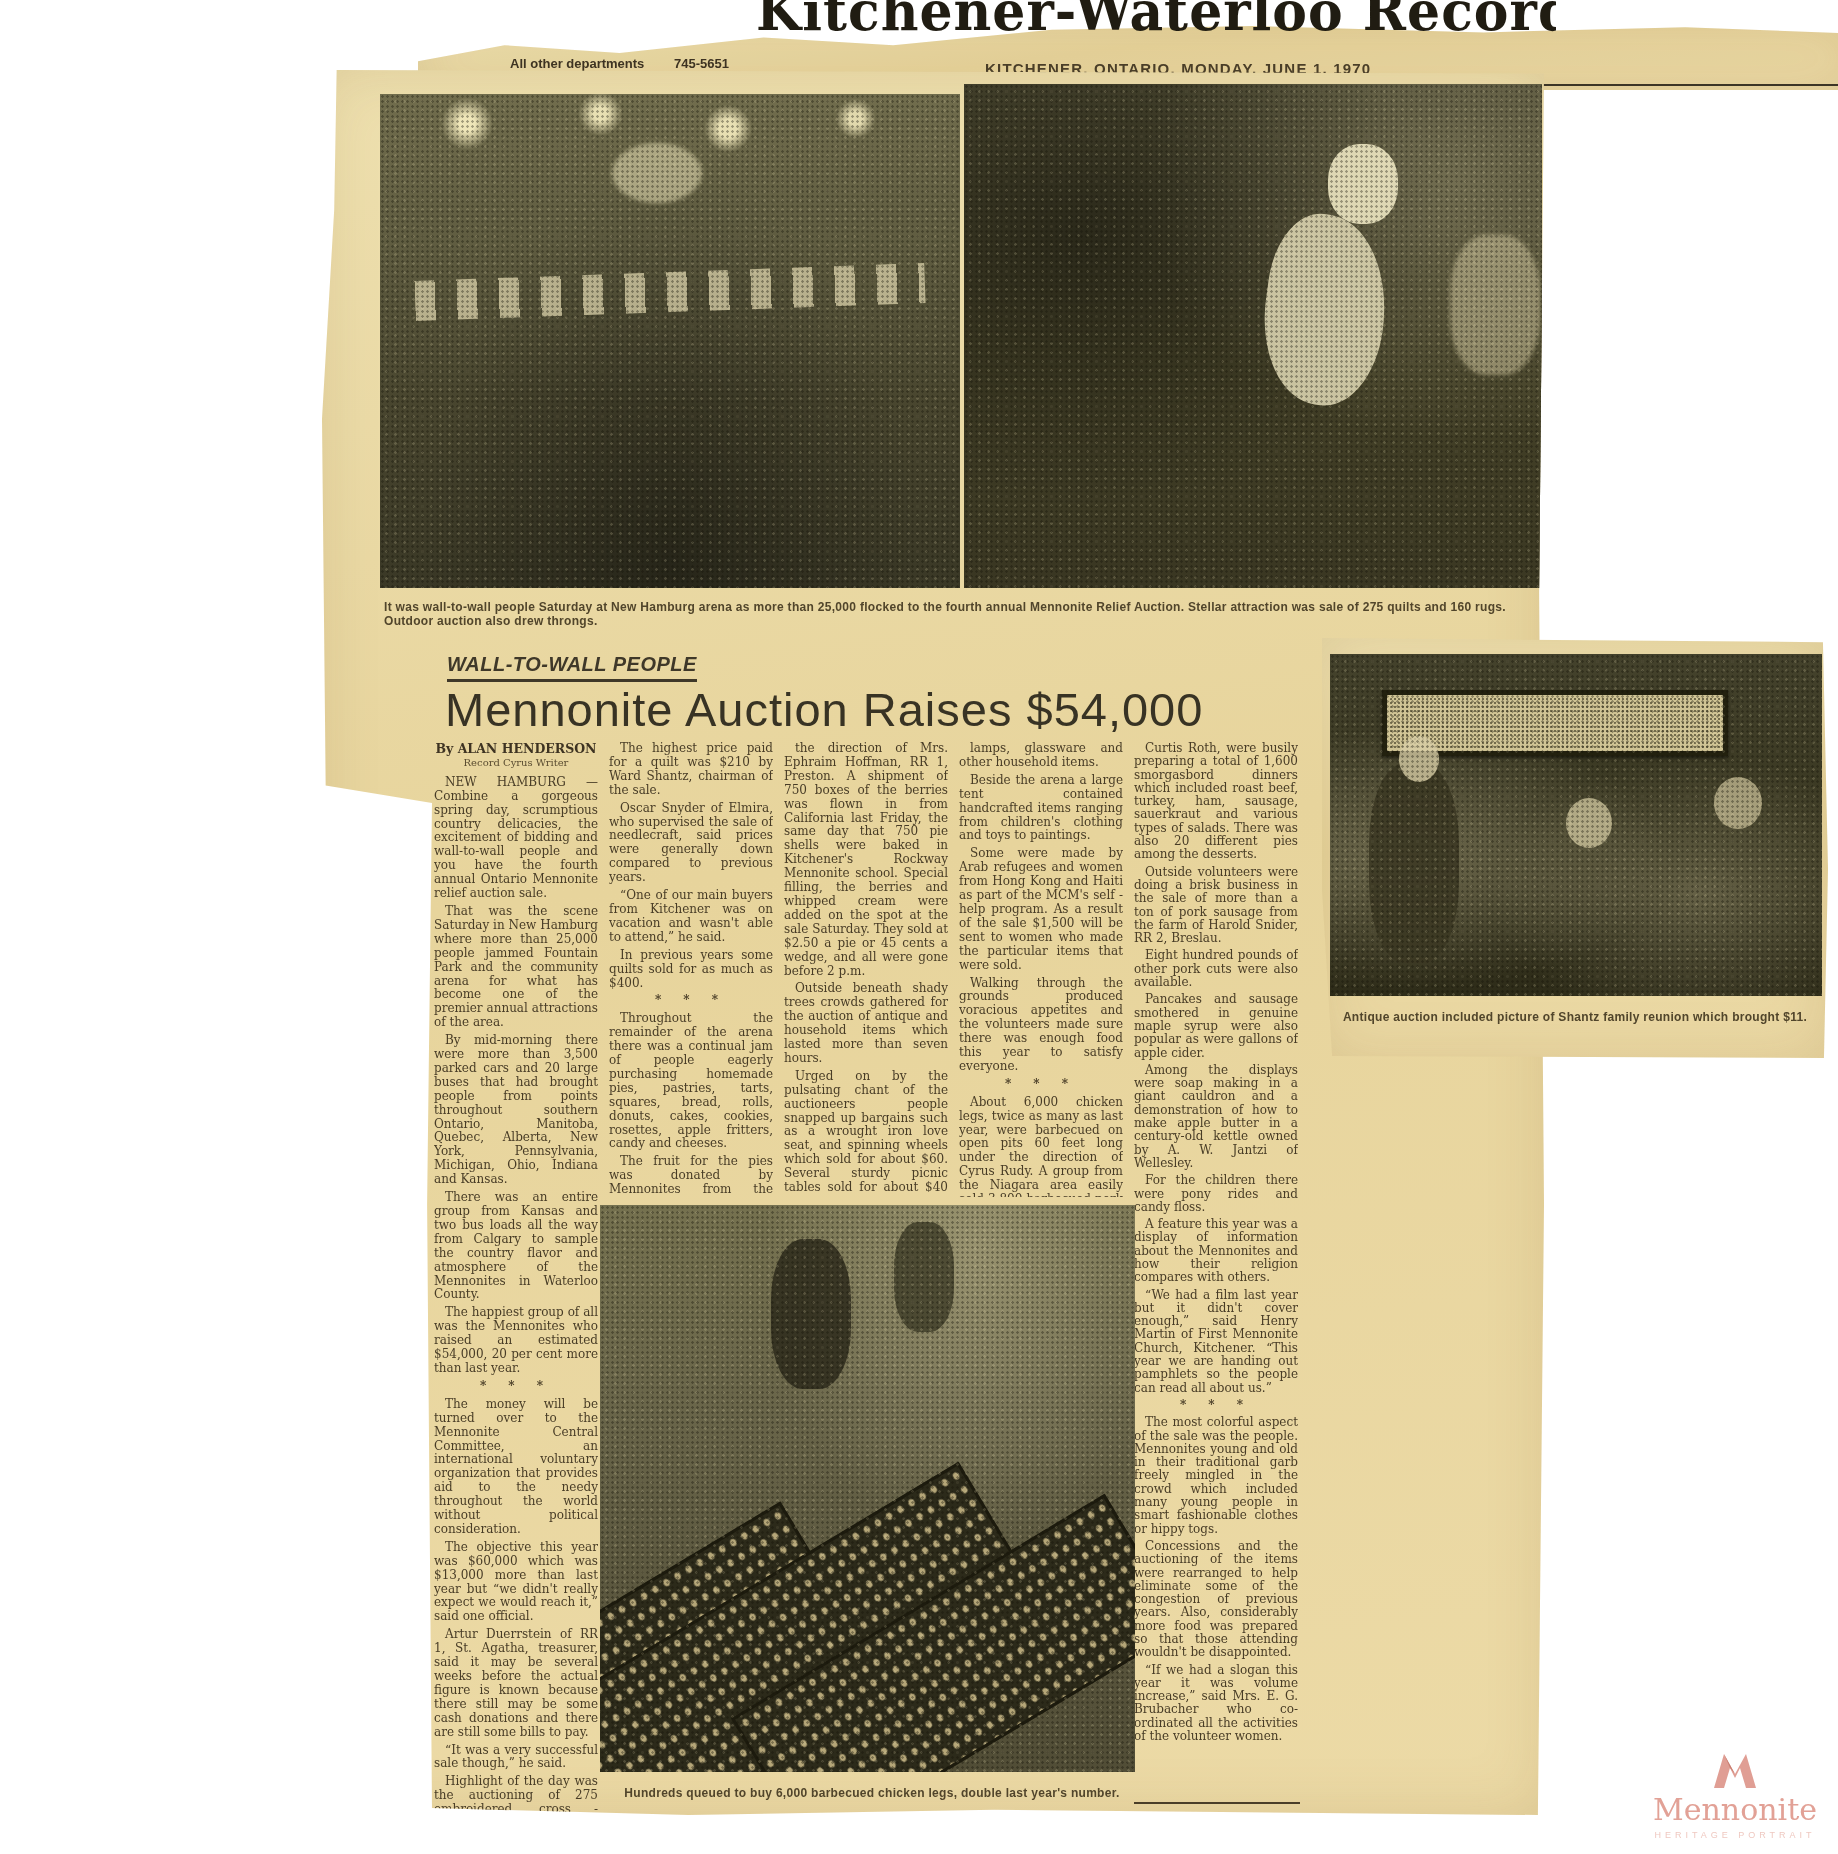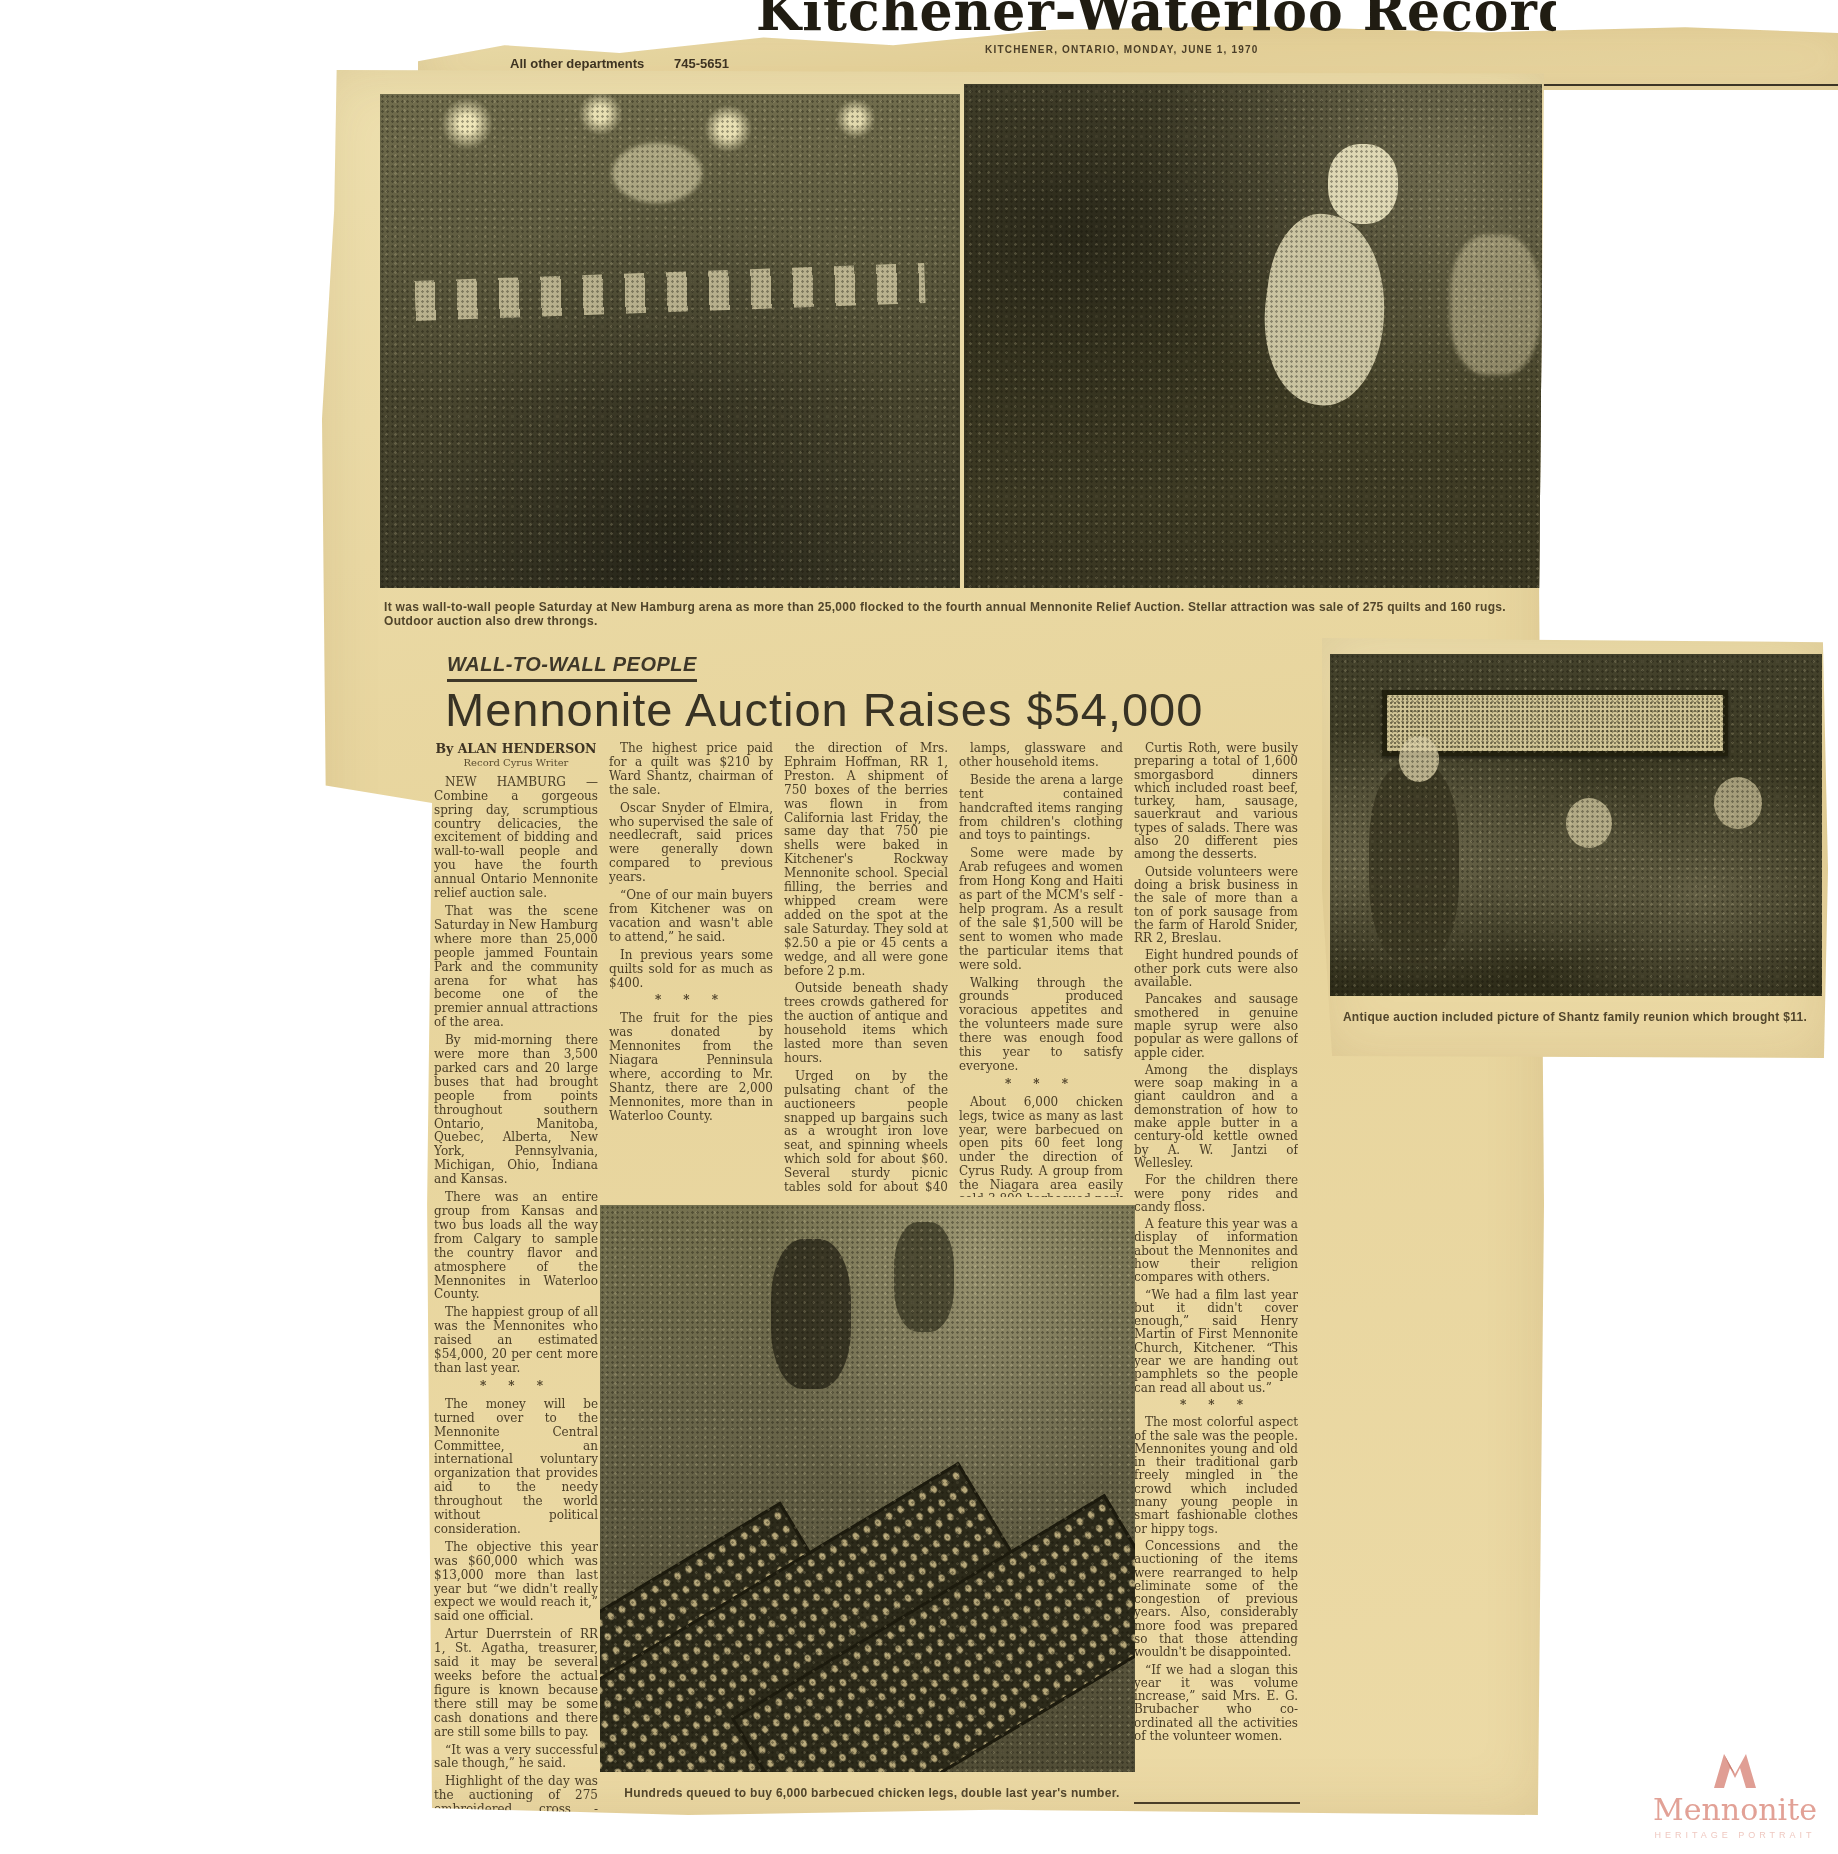--- a/index.html
+++ b/index.html
@@ -8,21 +8,21 @@
   .paper{position:absolute;background:linear-gradient(173deg,#eee0af 0%,#e7d49c 45%,#ecdaa6 100%);
          box-shadow:inset 0 0 60px rgba(130,95,40,.16), 2px 3px 10px rgba(0,0,0,.12);}
   
   #header-strip{left:418px;top:26px;width:1440px;height:64px;
     clip-path:polygon(0 55%,6% 30%,14% 42%,24% 18%,33% 30%,44% 6%,58% 0,74% 10%,88% 2%,100% 12%,100% 100%,0 100%);}
   #dept-line{position:absolute;left:92px;top:30px;font-size:13px;font-weight:bold;color:#3e3322;white-space:nowrap;}
   #dept-line .phone{margin-left:26px;}
   #masthead-wrap{position:absolute;left:756px;top:0px;width:800px;height:56px;overflow:hidden;z-index:5;}
   #masthead-wrap .mast{font-family:"DejaVu Serif",serif;font-weight:bold;font-size:52px;letter-spacing:1px;
     color:#201c12;margin-top:-20px;transform:scaleY(1.05);white-space:nowrap;}
-  #dateline{position:absolute;left:985px;top:44px;font-size:10px;font-weight:bold;letter-spacing:1.2px;color:#4a3e28;}
+  #dateline{position:absolute;left:985px;top:60px;font-size:15px;font-weight:bold;letter-spacing:1.2px;color:#4a3e28;}
   #header-rule{position:absolute;left:415px;top:84px;width:1423px;height:2px;background:#3c3526;}
   
   #main-piece{left:322px;top:70px;width:1222px;height:1745px;
     clip-path:polygon(1.2% 0,100% 0.2%,99.6% 30%,100% 65%,99.5% 100%,55% 99.7%,30% 100%,9% 99.6%,8.6% 65%,9% 42%,0.3% 41%,0 20%,1% 8%);}
   
   .photo{position:absolute;background-color:#4a4834;overflow:hidden;}
   .photo::after{content:"";position:absolute;inset:0;
     background-image:radial-gradient(rgba(20,18,8,.35) 1px,transparent 1.5px),
                      radial-gradient(rgba(235,225,180,.18) 1px,transparent 1.6px);
     background-size:5px 5px,9px 9px;background-position:0 0,2px 3px;}
@@ -126,20 +126,21 @@
           <p>Highlight of the day was the auctioning of 275 embroidered, cross - stitch, patchwork and plain quilts and 160 hooked, knitted and braided rugs.</p>
         </div>
     </div>
     <div class="col" style="left:287px;top:672px;height:455px;">
       <div>
           <p>The highest price paid for a quilt was $210 by Ward Shantz, chairman of the sale.</p>
           <p>Oscar Snyder of Elmira, who supervised the sale of needlecraft, said prices were generally down compared to previous years.</p>
           <p>“One of our main buyers from Kitchener was on vacation and wasn't able to attend,” he said.</p>
           <p>In previous years some quilts sold for as much as $400.</p>
           <p class="sep">* * *</p>
+          <p>Throughout the remainder of the arena there was a continual jam of people eagerly purchasing homemade pies, pastries, tarts, squares, bread, rolls, donuts, cakes, cookies, rosettes, apple fritters, candy and cheeses.</p>
           <p>The fruit for the pies was donated by Mennonites from the Niagara Penninsula where, according to Mr. Shantz, there are 2,000 Mennonites, more than in Waterloo County.</p>
         </div>
     </div>
     <div class="col" style="left:462px;top:672px;height:450px;">
       <div>
           <p>the direction of Mrs. Ephraim Hoffman, RR 1, Preston. A shipment of 750 boxes of the berries was flown in from California last Friday, the same day that 750 pie shells were baked in Kitchener's Rockway Mennonite school. Special filling, the berries and whipped cream were added on the spot at the sale Saturday. They sold at $2.50 a pie or 45 cents a wedge, and all were gone before 2 p.m.</p>
           <p>Outside beneath shady trees crowds gathered for the auction of antique and household items which lasted more than seven hours.</p>
           <p>Urged on by the pulsating chant of the auctioneers people snapped up bargains such as a wrought iron love seat, and spinning wheels which sold for about $60. Several sturdy picnic tables sold for about $40 each.</p>
         </div>
     </div>

